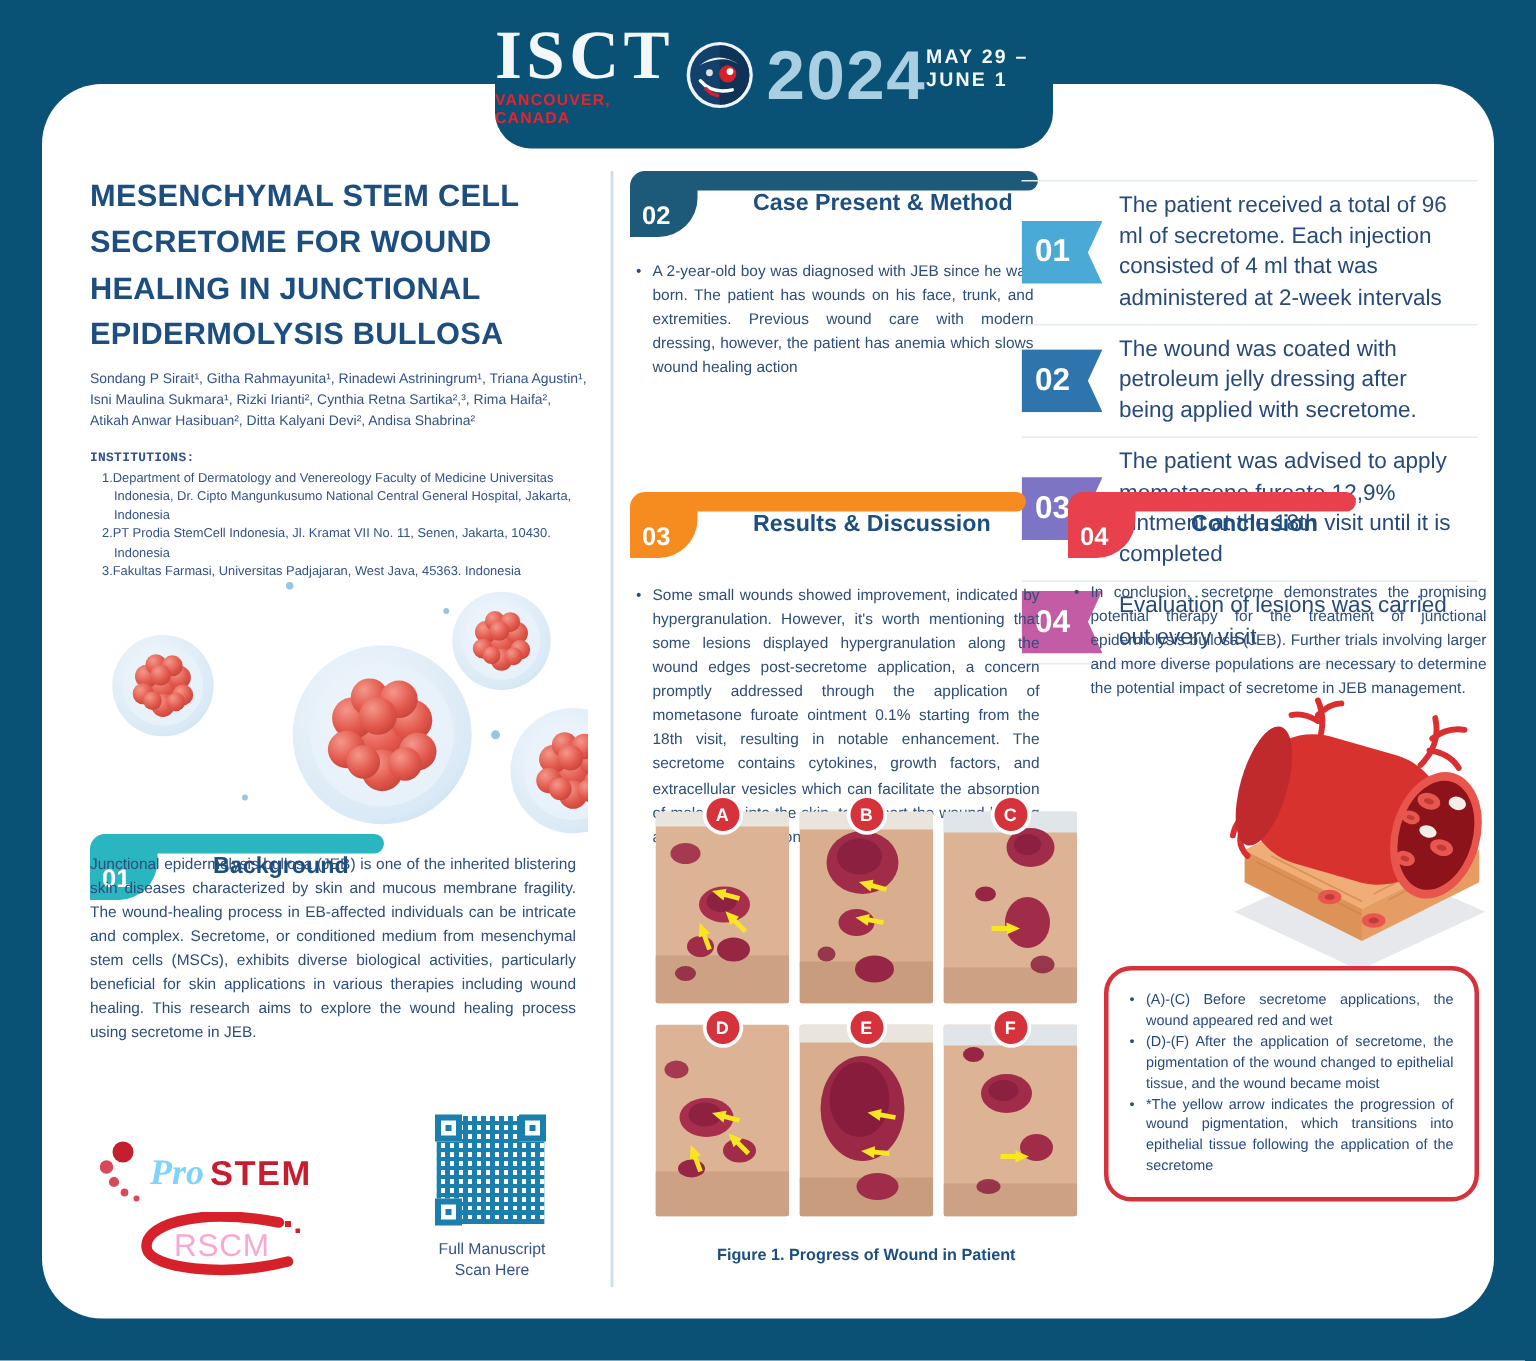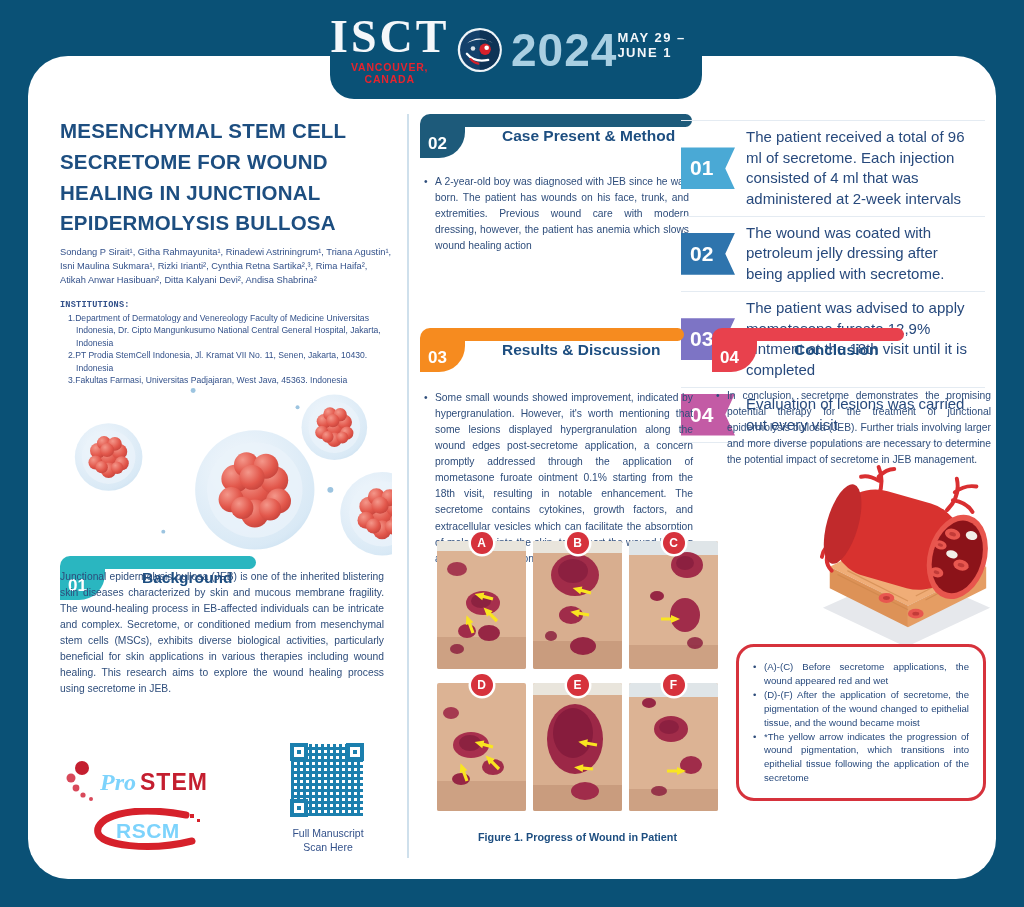--- a/index.html
+++ b/index.html
@@ -14,21 +14,21 @@
     background:#ffffff;border-radius:40px;
   }
   
   .notch{
     position:absolute;left:330px;top:0;width:372px;height:99px;
     background:#0a5176;border-radius:0 0 24px 24px;
     display:flex;align-items:center;justify-content:center;gap:8px;z-index:5;
   }
   .logo-col{display:flex;flex-direction:column;align-items:flex-start;}
   .logo-isct{font-family:"Liberation Serif","DejaVu Serif",serif;font-size:46px;line-height:44px;color:#f4f7fa;letter-spacing:3px;font-weight:600;}
-  .logo-loc{font-size:10.5px;font-weight:bold;color:#e8232d;letter-spacing:.8px;margin-top:2px;text-align:center;}
+  .logo-loc{font-size:10.5px;font-weight:bold;color:#e8232d;letter-spacing:.8px;margin-top:2px;}
   .logo-col2{display:flex;align-items:flex-start;}
   .logo-year{font-size:46px;line-height:44px;font-weight:800;color:#a9cfe2;letter-spacing:1px;}
   .logo-dates{font-size:13px;font-weight:bold;color:#f4f7fa;letter-spacing:1.5px;margin-top:2px;}
   
   .body-txt{color:#2e4d7b;font-size:10.3px;line-height:1.56;text-align:justify;}
   .bullet{position:relative;padding-left:11px;}
   .bullet::before{content:"\2022";position:absolute;left:0;top:0;color:#2e4d7b;}
   
   .title{
     position:absolute;left:60px;top:116px;width:286px;
@@ -54,21 +54,21 @@
   .tab-bg .tab-bar{width:170px;}
   .tab-case .tab-bar{width:246px;}
   .tab-res .tab-bar{width:238px;}
   .tab-con .tab-bar{width:166px;}
   .bg-text{position:absolute;left:60px;top:569px;width:324px;}
   
   .prostem{position:absolute;left:62px;top:760px;display:flex;align-items:center;gap:4px;}
   .prostem .pro{font-family:"Liberation Serif","DejaVu Serif",serif;font-style:italic;font-weight:bold;font-size:24px;color:#7dd3fc;}
   .prostem .stem{font-weight:800;font-size:23px;color:#c41e2f;letter-spacing:1px;}
   .rscm{position:absolute;left:90px;top:808px;width:116px;height:46px;}
-  .rscm span{position:absolute;left:26px;top:11px;font-weight:700;font-size:21px;color:#7dd3fc;letter-spacing:.5px;}
+  .rscm span{position:absolute;left:26px;top:11px;font-weight:400;font-size:21px;color:#f9a8d4;letter-spacing:.5px;}
   .rscm svg{position:absolute;left:0;top:0;}
   
   .qr{
     position:absolute;left:289px;top:742px;width:76px;height:76px;box-sizing:border-box;
     background:
       repeating-linear-gradient(0deg,#1b7fae 0 3px,rgba(255,255,255,0) 3px 6px),
       repeating-linear-gradient(90deg,#1b7fae 0 3px,#ffffff 3px 6px);
     border:2px solid #ffffff;
   }
   .finder{position:absolute;width:18px;height:18px;border:4px solid #1b7fae;background:#fff;box-sizing:border-box;}

